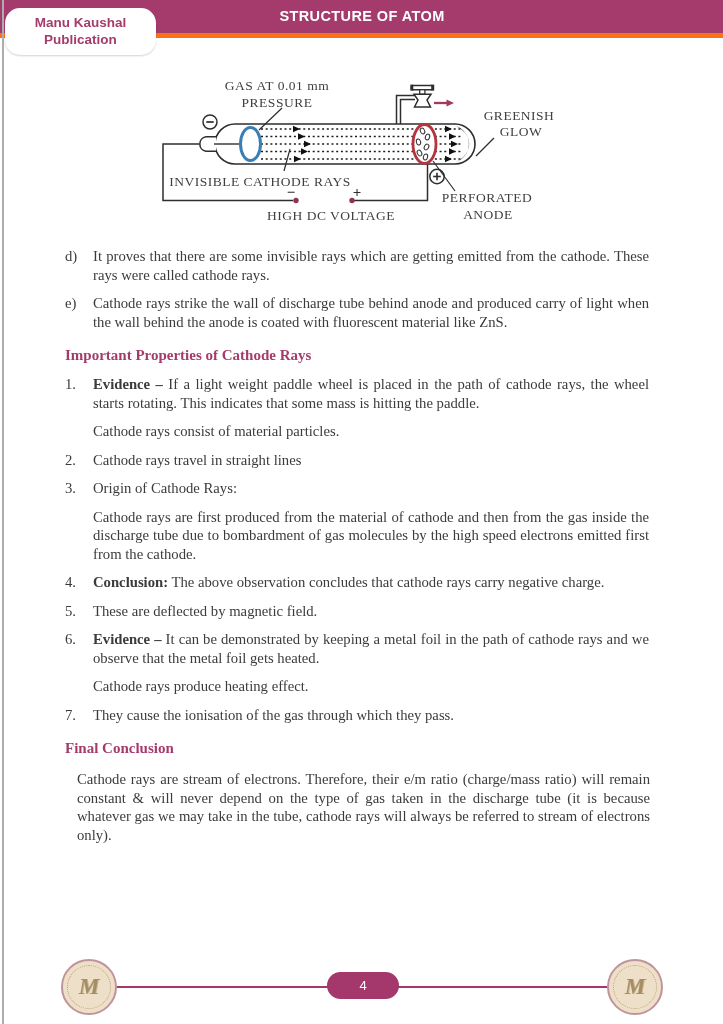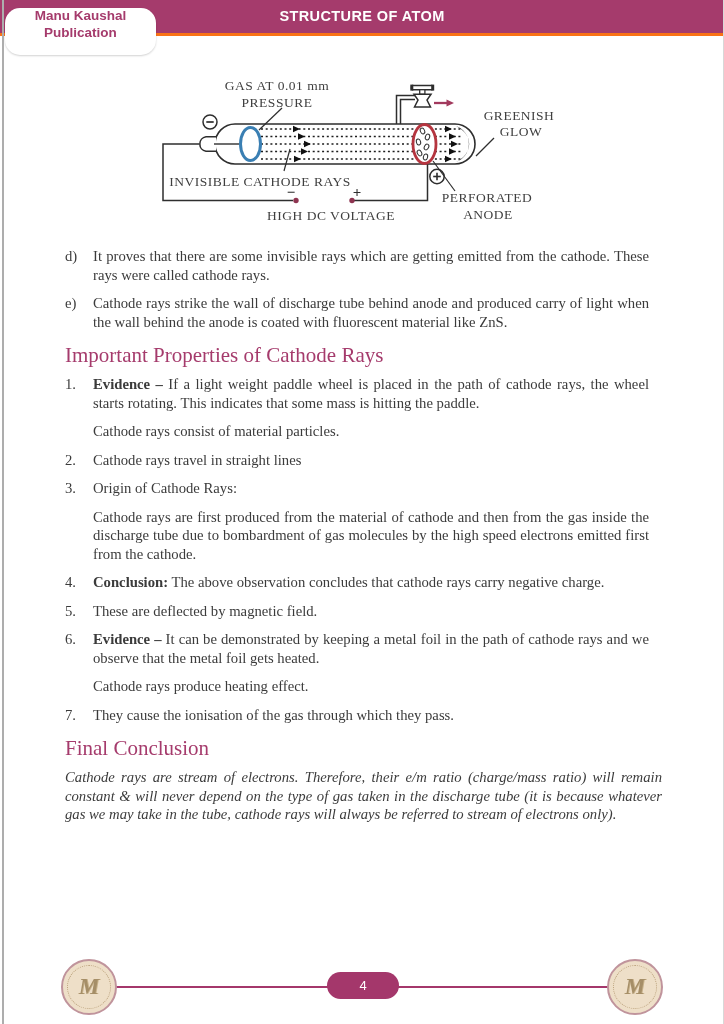--- a/index.html
+++ b/index.html
@@ -7,55 +7,55 @@
     position:relative; width:724px; height:1024px; margin:0 auto;
     background:#ffffff; overflow:hidden;
     font-family:"Liberation Serif", serif; color:#3b3b3b;
   }
   .page::before { content:''; position:absolute; left:2px; top:0; bottom:0; width:2px; background:#adadad; z-index:9; }
   .page::after  { content:''; position:absolute; right:0; top:0; bottom:0; width:1px; background:#d8d8d8; z-index:9; }
 
   
   .banner {
     position:absolute; left:0; top:0; right:0; height:33px;
-    background:#a53b6c; border-bottom:3px solid #f97316; z-index:4;
+    background:#a53b6c; border-bottom:5px solid #f97316; z-index:4;
   }
   .banner-title {
     position:absolute; left:0; right:0; top:0; line-height:32px;
     text-align:center; color:#ffffff; font-family:"Liberation Sans", sans-serif;
     font-weight:bold; font-size:14.5px; letter-spacing:.4px;
   }
   .pub-box {
     position:absolute; left:5px; top:8px; width:151px; height:47px;
     background:#ffffff; border-radius:15px; z-index:5;
     box-shadow:0 1px 2px rgba(0,0,0,.18);
-    text-align:center; box-sizing:border-box;
+    text-align:center; padding-top:7px; box-sizing:border-box;
   }
   .pub-box div {
     color:#a53b6c; font-family:"Liberation Sans", sans-serif;
     font-weight:bold; font-size:13.5px; line-height:16.5px;
   }
 
   
   .diagram { position:absolute; left:0; top:0; width:724px; height:240px; z-index:1; }
   .dlabel { font-family:"Liberation Serif", serif; font-size:13.5px; letter-spacing:.5px; fill:#3f3f3f; }
   .dsym   { font-family:"Liberation Serif", serif; font-weight:bold; fill:#2e2e2e; }
 
   
   .content { position:absolute; left:65px; right:62px; top:247px; font-size:14.7px; line-height:18.5px; z-index:2; }
   .item { display:flex; margin:0 0 10px 0; }
   .item-label { width:28px; flex:none; }
   .item-body { flex:1; min-width:0; }
   .para { margin:0 13px 10px 0; text-align:justify; }
   .item-body .para:last-child { margin-bottom:0; }
   .section-heading {
-    color:#a53b6c; font-weight:normal; font-size:21px; line-height:20px;
+    color:#a53b6c; font-weight:bold; font-size:15px; line-height:20px;
     margin:14px 0 10px 0;
   }
-  .final-para { margin:0; text-align:justify;font-style:italic; }
+  .final-para { margin:12px; text-align:justify; }
 
   
   .footer-line { position:absolute; left:89px; right:89px; top:986px; height:2px; background:#a4376b; z-index:1; }
   .medallion {
     position:absolute; top:959px; width:56px; height:56px; border-radius:50%;
     background:#eedfc8; border:2px solid #c0949c; box-sizing:border-box; z-index:2;
     display:flex; align-items:center; justify-content:center;
   }
   .medallion .ring {
     position:absolute; inset:4px; border-radius:50%; border:1px dotted #bba27c;

